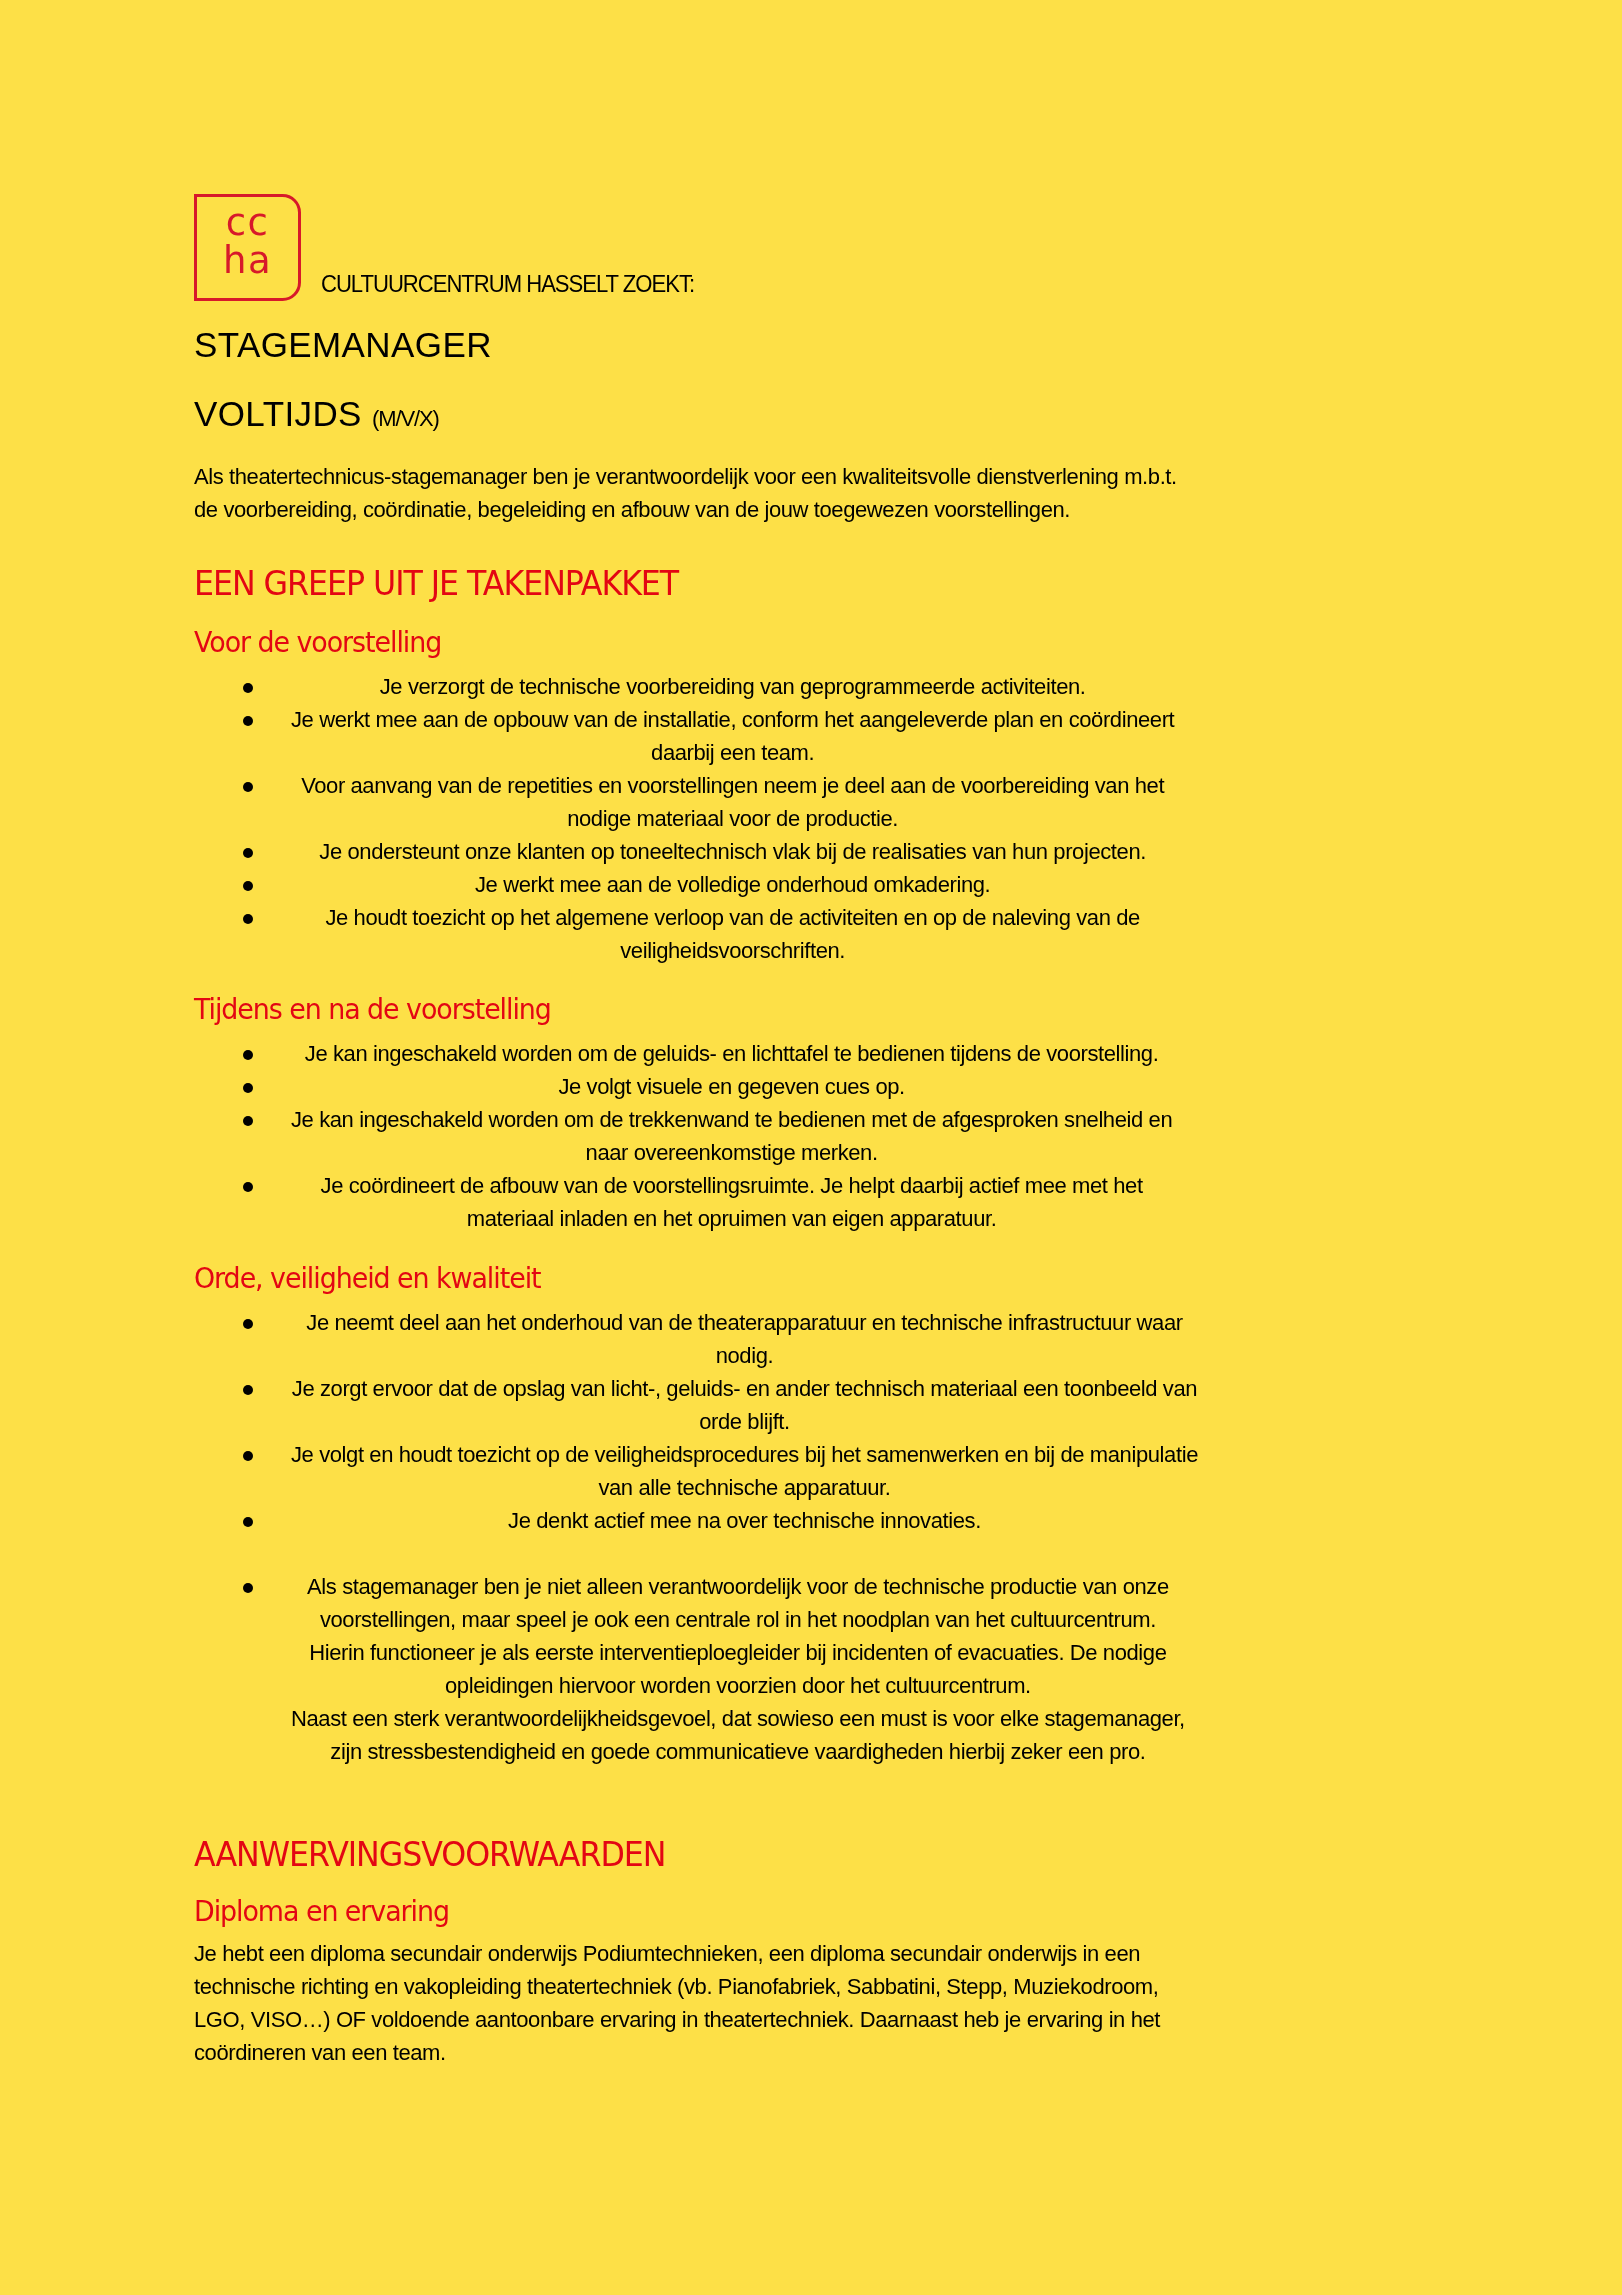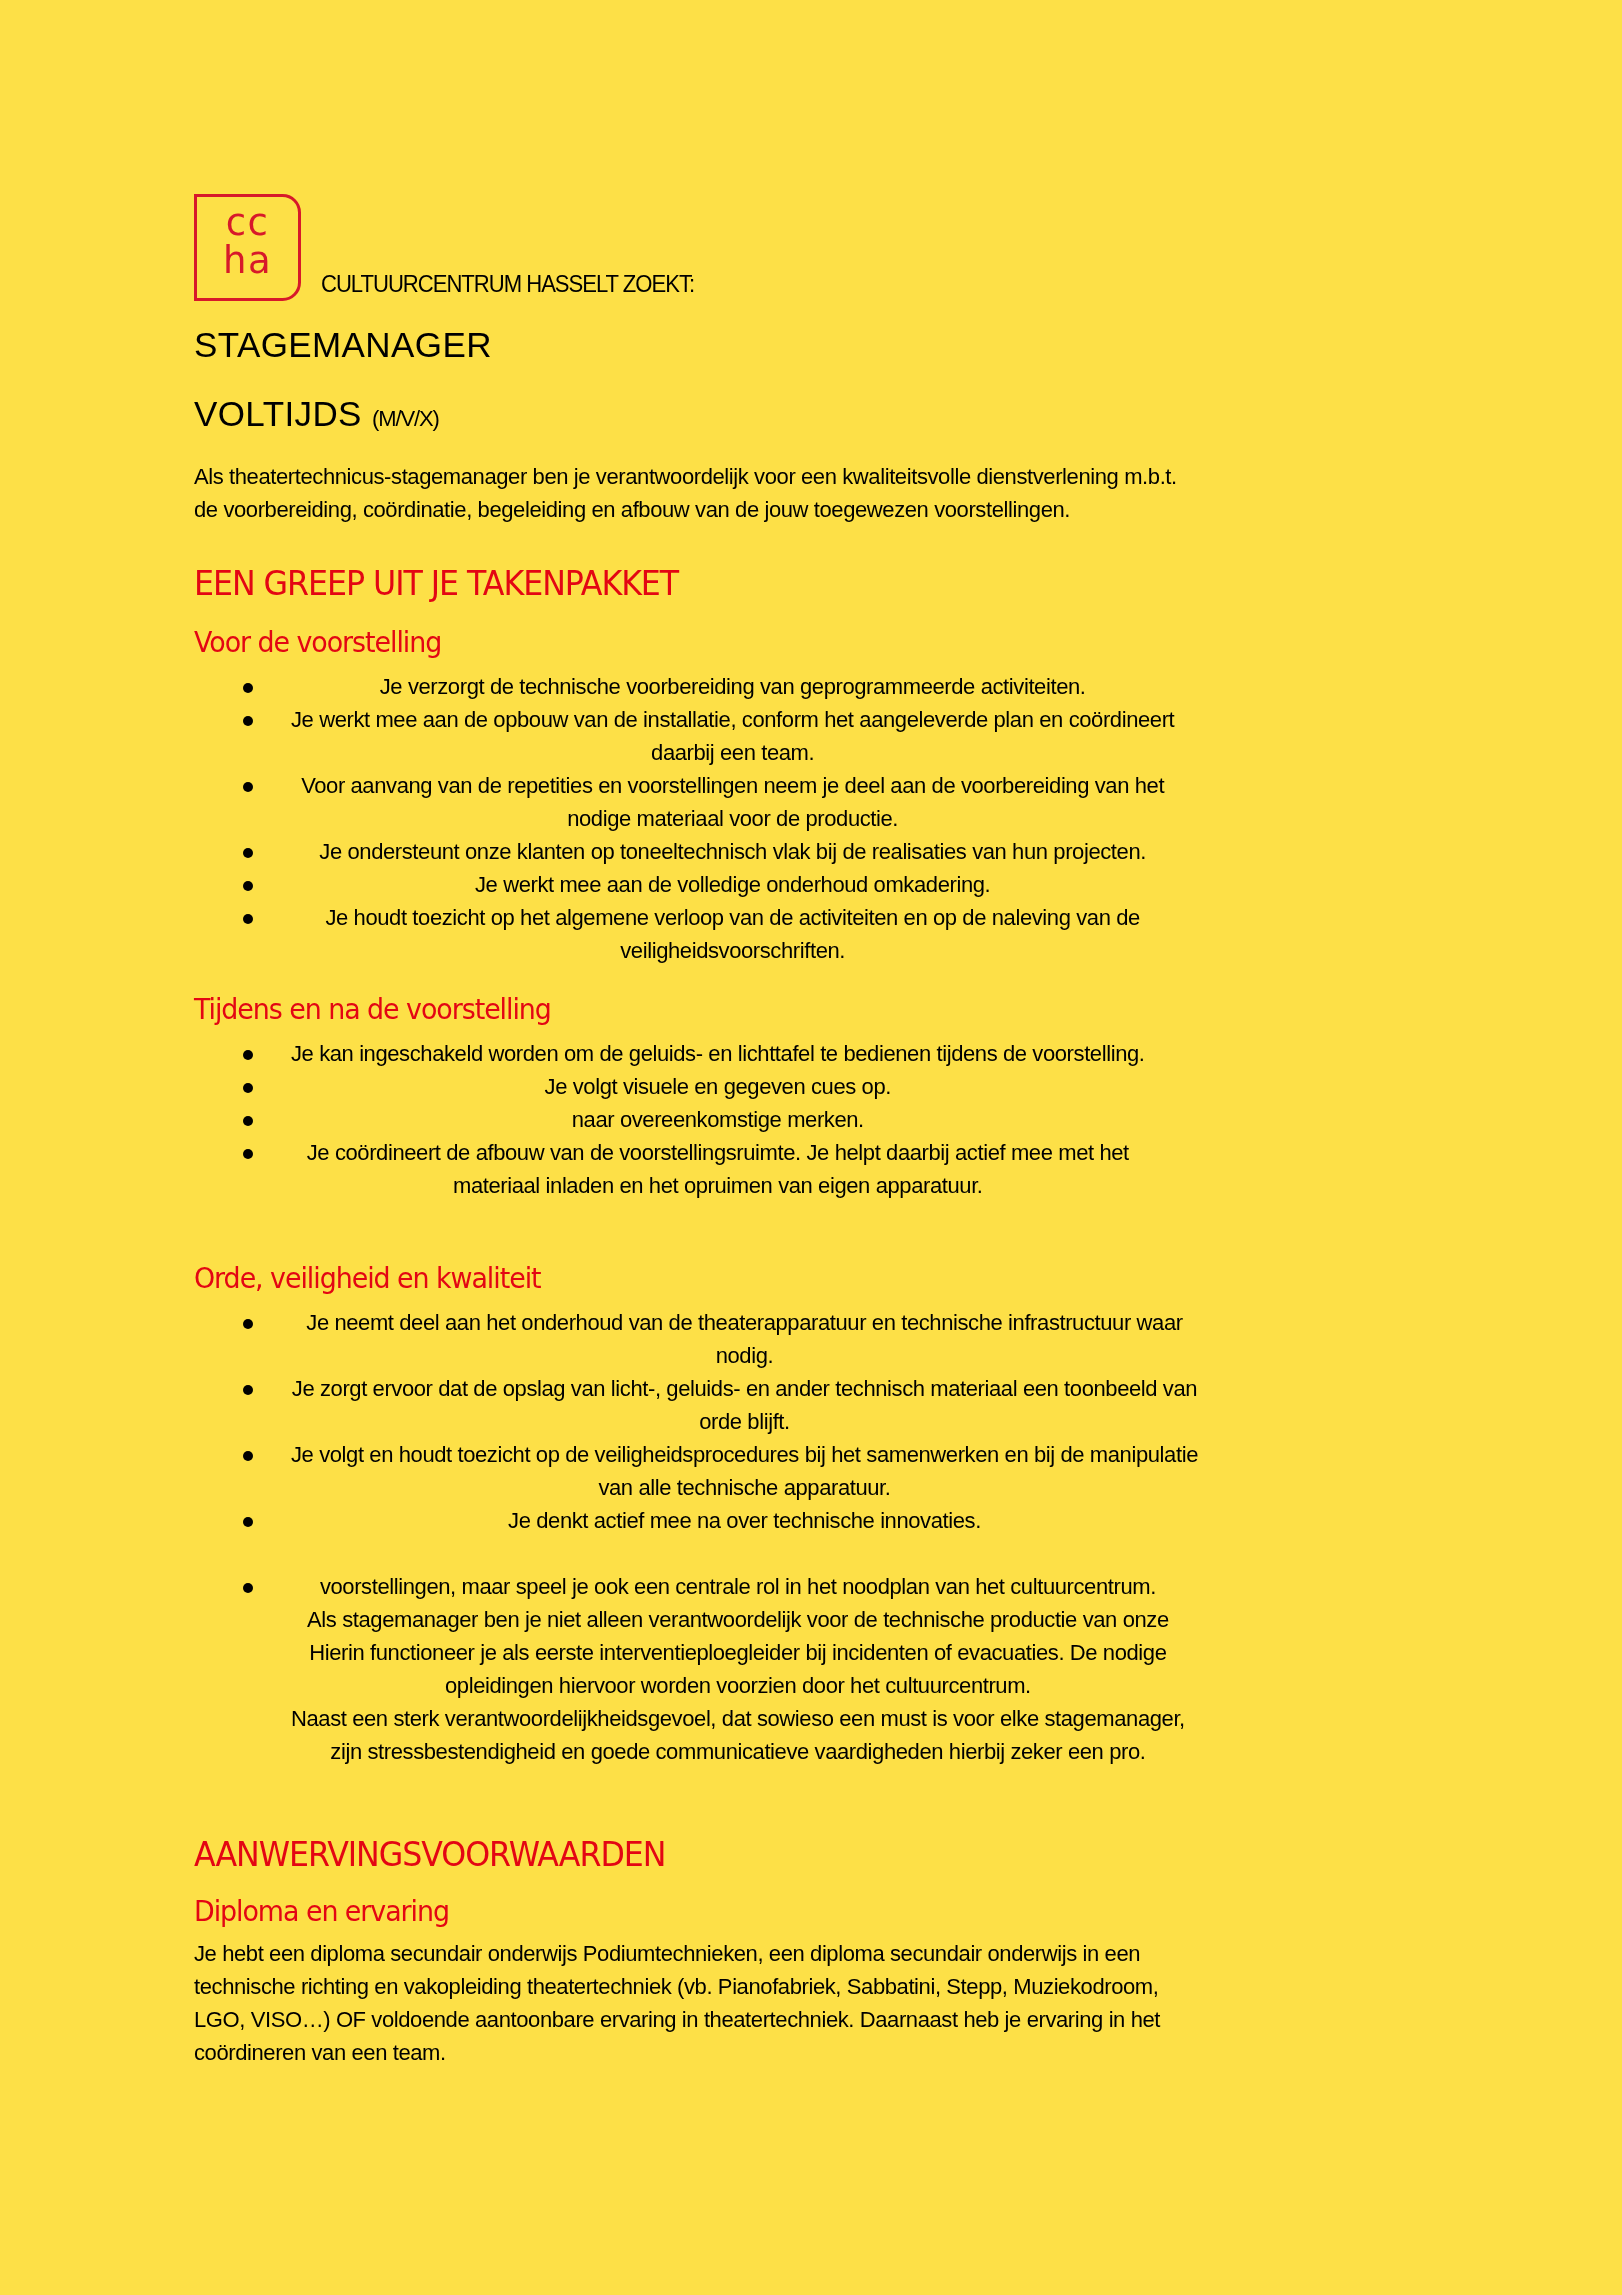--- a/index.html
+++ b/index.html
@@ -90,20 +90,21 @@
       <li class="bullet-item">
         <span class="bullet-dot"></span>
         <span class="line">Je kan ingeschakeld worden om de geluids- en lichttafel te bedienen tijdens de voorstelling.</span>
       </li>
       <li class="bullet-item">
         <span class="bullet-dot"></span>
         <span class="line">Je volgt visuele en gegeven cues op.</span>
       </li>
       <li class="bullet-item">
         <span class="bullet-dot"></span>
+        <span class="line">Je kan ingeschakeld worden om de trekkenwand te bedienen met de afgesproken snelheid en</span>
         <span class="line">naar overeenkomstige merken.</span>
       </li>
       <li class="bullet-item">
         <span class="bullet-dot"></span>
         <span class="line">Je coördineert de afbouw van de voorstellingsruimte. Je helpt daarbij actief mee met het</span>
         <span class="line">materiaal inladen en het opruimen van eigen apparatuur.</span>
       </li>
     </ul>
 
   <div class="h2-red" style="top:1262px;">Orde, veiligheid en kwaliteit</div>
@@ -125,22 +126,22 @@
       </li>
       <li class="bullet-item">
         <span class="bullet-dot"></span>
         <span class="line">Je denkt actief mee na over technische innovaties.</span>
       </li>
     </ul>
 
   <ul class="bullet-list" style="top:1570px;">
     <li class="bullet-item">
       <span class="bullet-dot"></span>
+      <span class="line">Als stagemanager ben je niet alleen verantwoordelijk voor de technische productie van onze</span>
       <span class="line">voorstellingen, maar speel je ook een centrale rol in het noodplan van het cultuurcentrum.</span>
-      <span class="line">Als stagemanager ben je niet alleen verantwoordelijk voor de technische productie van onze</span>
       <span class="line">Hierin functioneer je als eerste interventieploegleider bij incidenten of evacuaties. De nodige</span>
       <span class="line">opleidingen hiervoor worden voorzien door het cultuurcentrum.</span>
       <span class="line">Naast een sterk verantwoordelijkheidsgevoel, dat sowieso een must is voor elke stagemanager,</span>
       <span class="line">zijn stressbestendigheid en goede communicatieve vaardigheden hierbij zeker een pro.</span>
     </li>
   </ul>
 
   <div class="h1-red" style="top:1836px;">AANWERVINGSVOORWAARDEN</div>
   <div class="h2-red" style="top:1895px;">Diploma en ervaring</div>
   <div class="para" style="top:1937px;">

